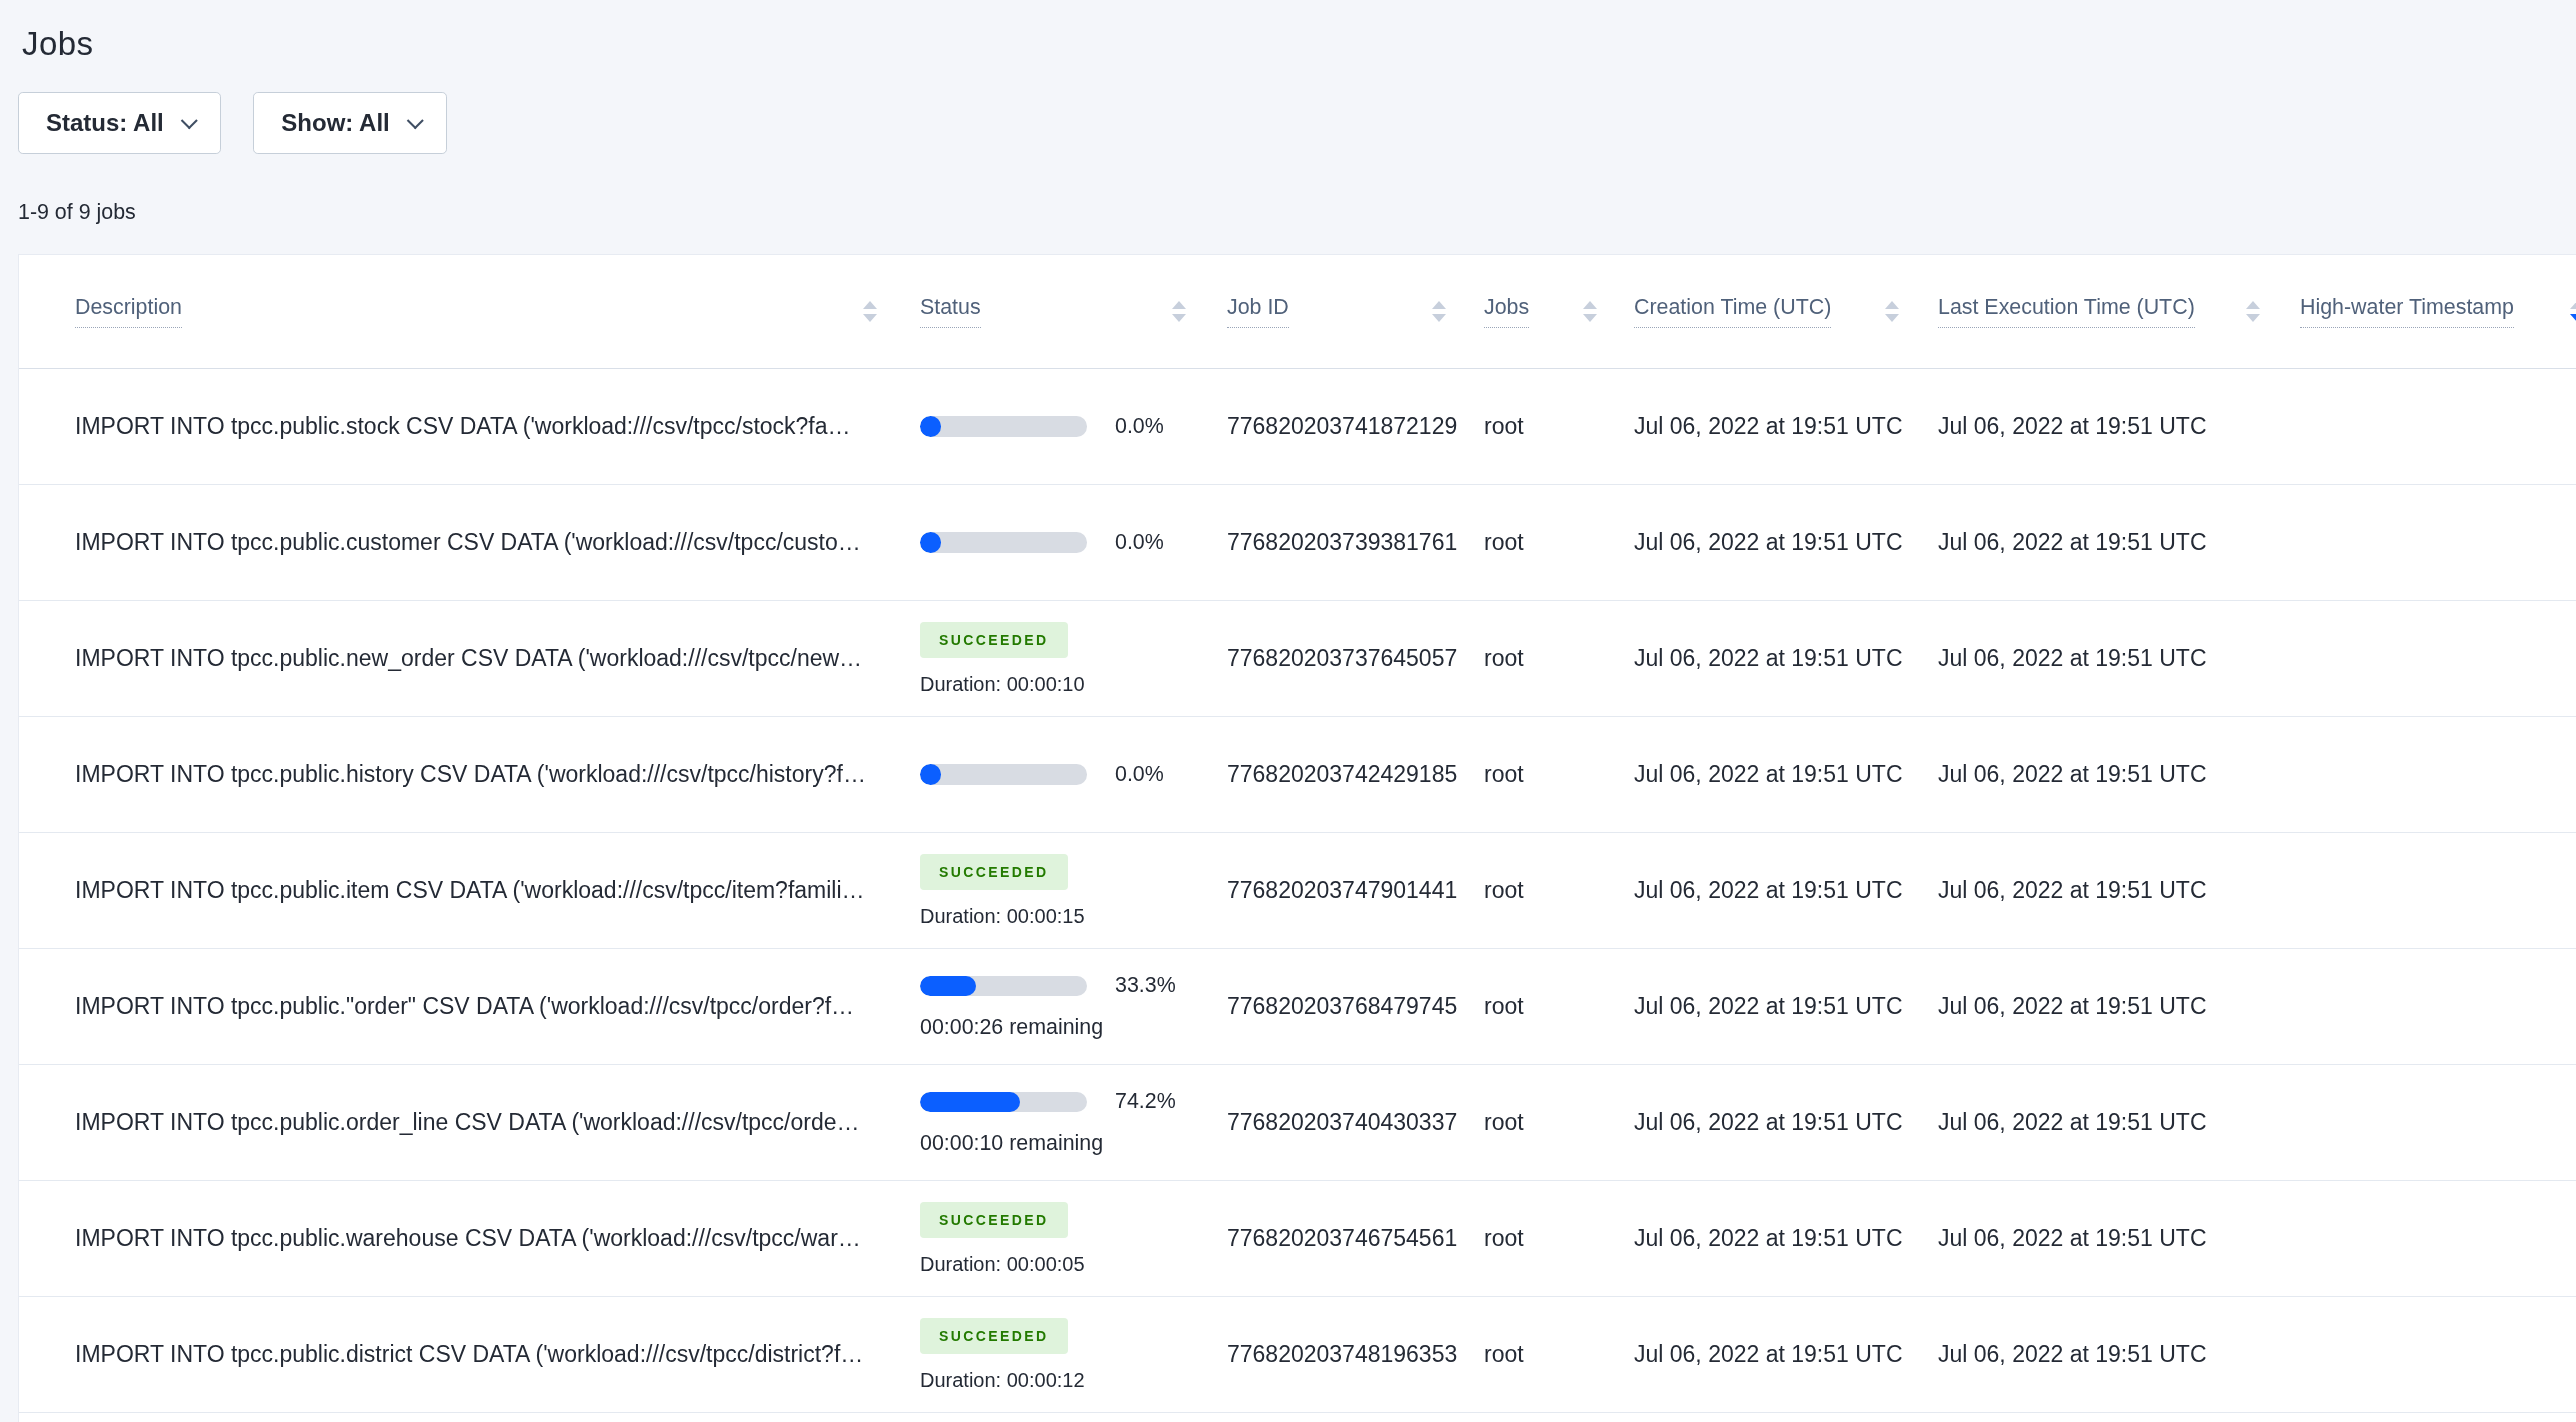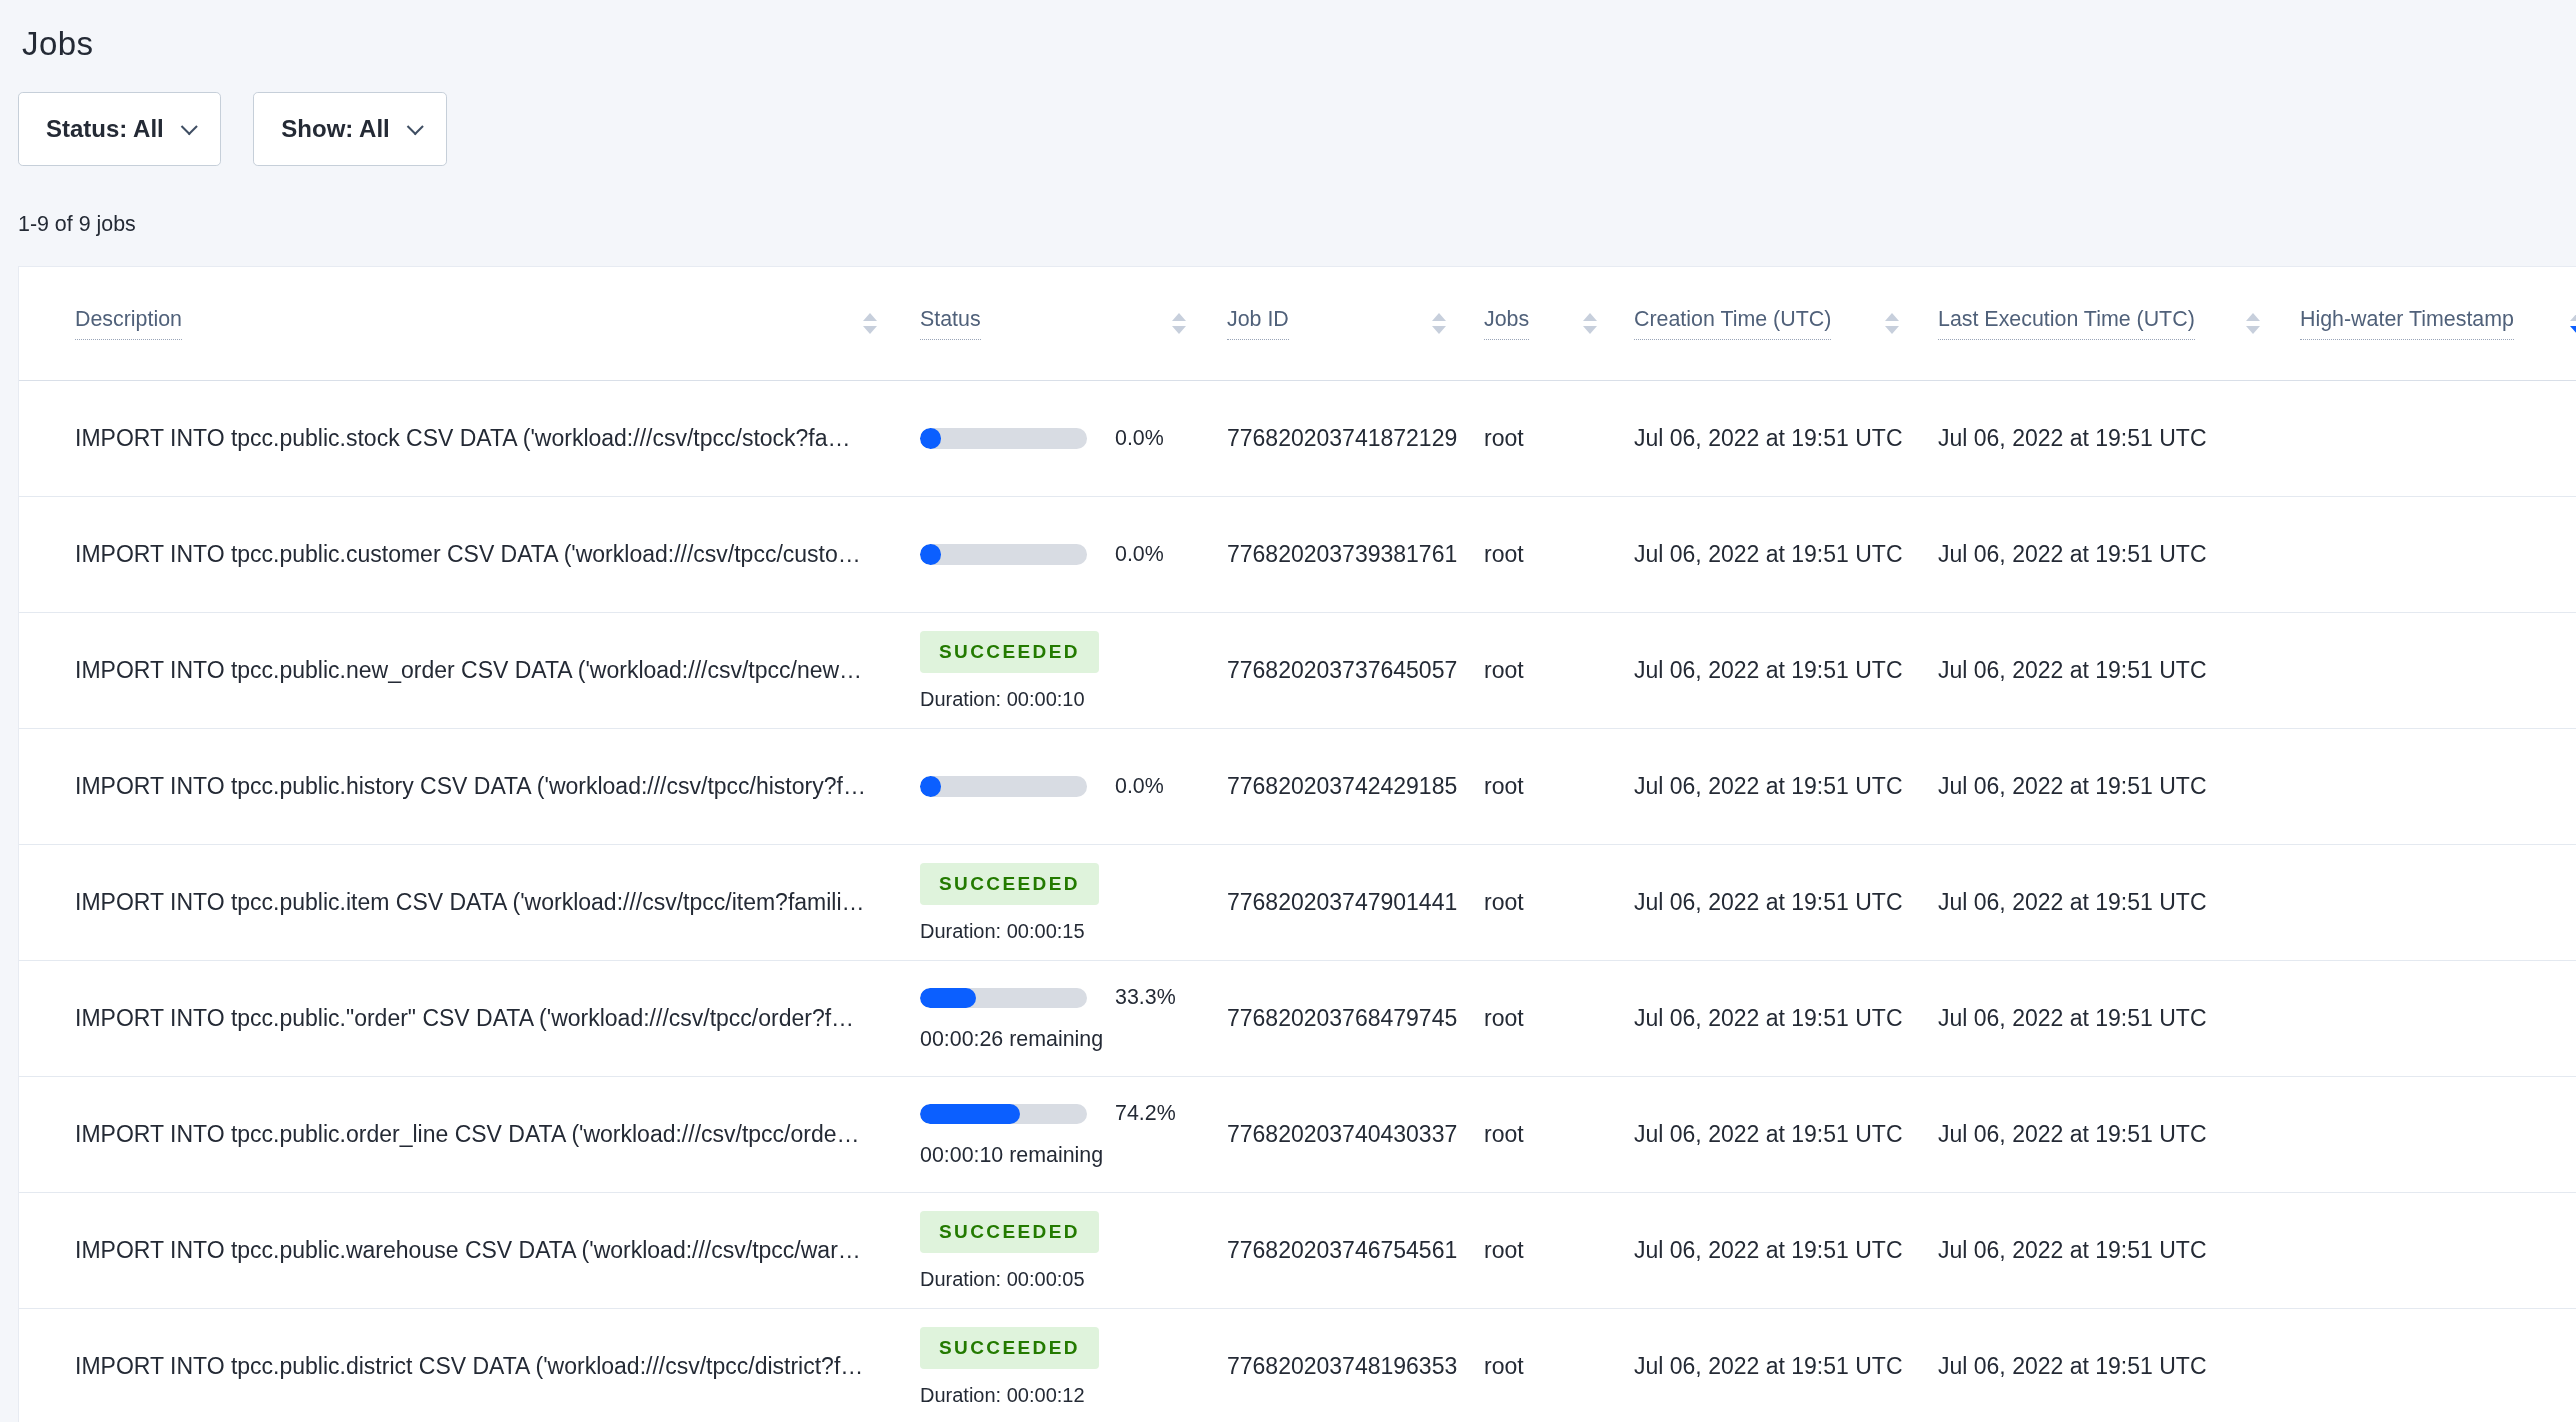--- a/index.html
+++ b/index.html
@@ -24,21 +24,21 @@
     font-family:"Liberation Sans", sans-serif;
     color:var(--text-dark);
   }
   .page{padding:12.7px 0 0 18px;}
   .page-title{
     margin:12px 0 0 4px;
     font-size:33px;font-weight:500;letter-spacing:0.4px;color:var(--text-dark);
   }
   .filters{margin-top:29px;display:flex;gap:32px;}
   .filter-btn{
-    height:74px;background:var(--card-bg);
+    height:62px;background:var(--card-bg);
     border:0.8px solid var(--btn-border);border-radius:4.8px;
     display:inline-flex;align-items:center;gap:17.5px;
     padding:0 27px;font-size:24px;font-weight:600;color:var(--text-dark);
     cursor:pointer;font-family:"Liberation Sans", sans-serif;
   }
   .chev{
     width:12px;height:12px;flex:0 0 auto;
     border-right:2.4px solid #3f4e63;border-bottom:2.4px solid #3f4e63;
     transform:rotate(45deg) translateY(-3.2px);
   }
@@ -82,21 +82,21 @@
   .c-hw{padding-left:29px;padding-right:32px;}
   .desc-text{overflow:hidden;text-overflow:ellipsis;white-space:nowrap;cursor:pointer;}
   
   .progress-row{display:flex;align-items:center;gap:28px;}
   .track{width:167px;height:20.6px;background:var(--progress-track);border-radius:10.3px;position:relative;overflow:hidden;flex:0 0 auto;}
   .fill{position:absolute;left:0;top:0;bottom:0;min-width:20.6px;background:var(--accent-blue);border-radius:10.3px;}
   .pct{font-size:21.4px;}
   .remaining{margin-top:16.7px;font-size:21.4px;}
   .badge{
     display:inline-block;background:var(--success-bg);color:var(--success-text);
-    font-size:19px;font-weight:700;letter-spacing:2.4px;
+    font-size:14px;font-weight:700;letter-spacing:2.4px;
     padding:10.3px 19px;border-radius:4px;
   }
   .duration{margin-top:14.3px;font-size:20px;}
 </style>
 </head>
 <body>
 
 <div class="page">
 
   <h1 class="page-title">Jobs</h1>

